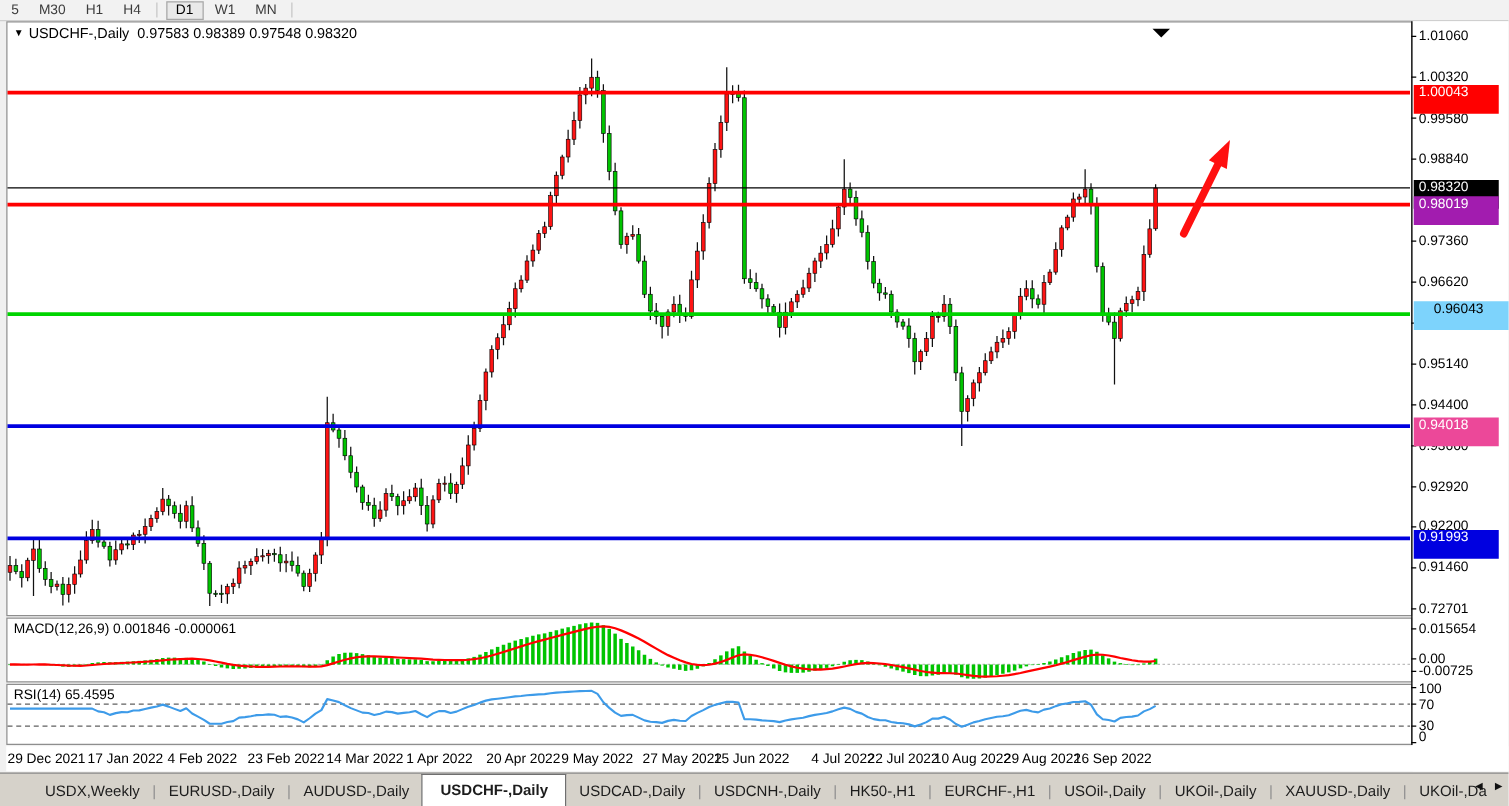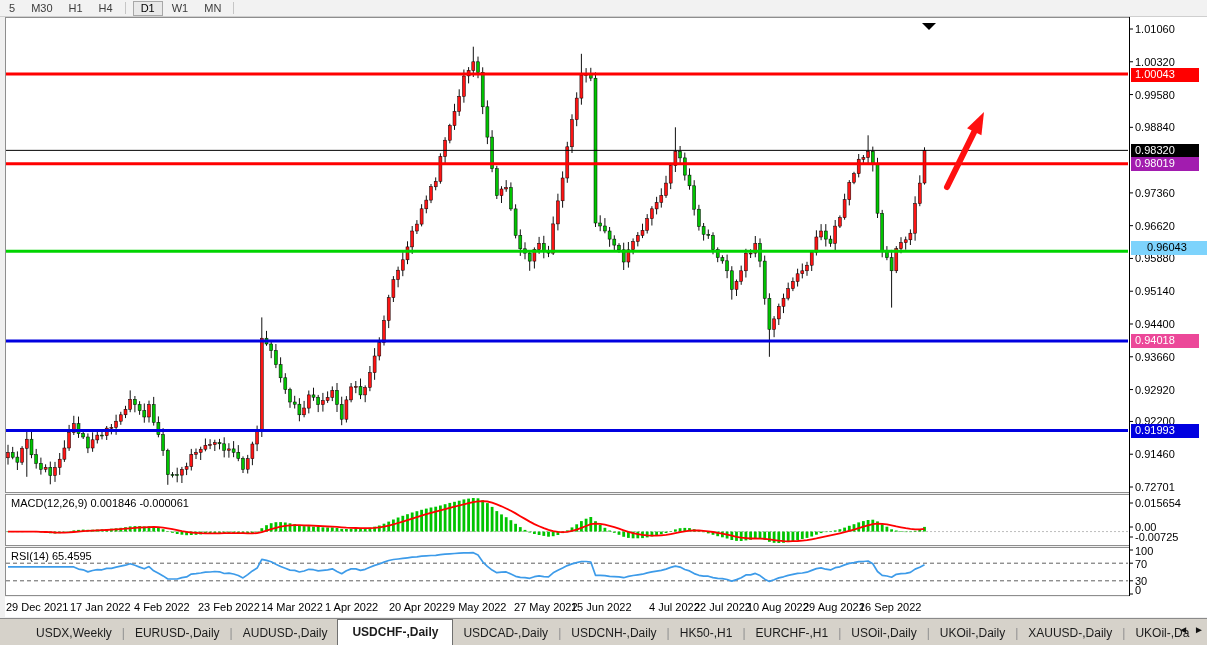--- a/index.html
+++ b/index.html
@@ -18,21 +18,21 @@
   #p-rsi {left:5px;top:547px;width:1125px;height:49px;}
   #p-axis{position:absolute;left:1130px;top:17px;width:77px;height:600px;background:#fff;}
   #axline{position:absolute;left:1129px;top:17px;width:1px;height:579px;background:#000;}
   #p-dates{position:absolute;left:5px;top:597px;width:1202px;height:20px;background:#fff;}
   #gfx{position:absolute;left:0;top:0;z-index:5;pointer-events:none;}
   .txt{position:absolute;z-index:8;white-space:nowrap;}
   #infoline{left:11px;top:21px;font-size:11.5px;color:#000;z-index:8;}
   #infoline .caret{font-size:8px;vertical-align:1px;margin-right:4px;}
   .indlabel{font-size:11px;color:#000;}
   .ticklabel{font-size:11px;color:#000;z-index:6;text-align:center;}
-  .pricetag{position:absolute;left:1131px;width:64px;height:14px;z-index:7;
+  .pricetag{position:absolute;left:1131px;width:64px;height:23px;z-index:7;
             font-size:11px;line-height:13px;padding-left:4px;}
   .datelabel{font-size:11px;color:#000;top:601px;}
   
   #tabbar{position:absolute;left:0;top:618px;width:1207px;height:27px;background:#d6d2ca;
           border-top:1px solid #8a8a8a;display:flex;align-items:flex-end;overflow:hidden;
           padding-left:26px;box-sizing:border-box;font-size:12px;color:#1c1c1c;}
   .tab{padding:4px 10px 5px 10px;cursor:default;white-space:nowrap;}
   .tab.active{background:#fff;border:1px solid #6f6f6f;border-bottom:none;font-weight:bold;
               padding:5px 14px 6px 14px;}
   .tabsep{color:#8f8f8f;padding-bottom:5px;}
@@ -494,20 +494,24 @@
       <polyline fill="none" stroke="#3d9be9" stroke-width="1.7" stroke-linejoin="round" points="8.0,566.9 12.7,566.9 17.4,566.9 22.1,566.9 26.8,566.9 31.5,566.9 36.2,566.9 40.9,566.9 45.6,566.9 50.3,566.9 55.0,566.9 59.7,566.9 64.4,566.9 69.1,566.9 73.8,566.9 78.5,569.1 83.2,569.8 87.9,571.9 92.6,570.5 97.3,569.7 102.0,569.8 106.7,568.4 111.4,568.3 116.1,567.2 120.8,566.1 125.5,565.2 130.2,563.7 134.9,565.3 139.6,567.1 144.3,568.8 149.0,566.6 153.7,570.8 158.4,573.3 163.1,575.9 167.8,579.0 172.5,579.0 177.2,579.0 181.9,577.6 186.6,576.9 191.3,574.1 196.0,573.7 200.7,573.0 205.4,572.1 210.1,572.0 214.8,571.5 219.5,571.8 224.2,573.5 228.9,573.1 233.6,574.0 238.3,575.5 243.0,577.9 247.7,574.6 252.4,570.9 257.1,568.1 261.8,559.3 266.5,560.4 271.2,561.7 275.9,564.2 280.6,566.5 285.3,568.3 290.0,570.1 294.7,570.4 299.4,572.0 304.1,571.0 308.8,569.3 313.5,569.7 318.2,570.9 322.9,570.3 327.6,569.8 332.3,568.8 337.0,571.4 341.7,573.7 346.4,570.7 351.1,568.9 355.8,568.9 360.5,570.4 365.2,569.3 369.9,567.3 374.6,565.4 379.3,564.0 384.0,562.1 388.7,560.5 393.4,559.5 398.1,559.0 402.8,558.4 407.5,557.8 412.2,557.1 416.9,556.8 421.6,556.2 426.3,555.9 431.0,555.5 435.7,555.3 440.4,554.6 445.1,554.1 449.8,553.8 454.5,553.5 459.2,553.2 463.9,552.9 468.6,552.8 473.3,552.7 478.0,555.1 482.7,561.8 487.4,566.3 492.1,570.1 496.8,572.7 501.5,572.1 506.2,571.9 510.9,574.1 515.6,576.3 520.3,577.4 525.0,577.7 529.7,578.3 534.4,576.7 539.1,575.9 543.8,576.6 548.5,576.8 553.2,572.8 557.9,570.3 562.6,568.1 567.3,565.6 572.0,563.9 576.7,562.6 581.4,561.5 586.1,561.5 590.8,562.0 595.5,575.3 600.2,575.4 604.9,575.7 609.6,576.3 614.3,576.6 619.0,576.9 623.7,577.7 628.4,576.4 633.1,575.5 637.8,574.8 642.5,574.2 647.2,572.9 651.9,571.9 656.6,571.2 661.3,570.4 666.0,569.1 670.7,567.4 675.4,566.1 680.1,567.1 684.8,569.5 689.5,570.9 694.2,573.6 698.9,575.3 703.6,576.1 708.3,576.2 713.0,577.6 717.7,578.3 722.4,578.6 727.1,579.5 731.8,581.1 736.5,579.6 741.2,577.7 745.9,574.9 750.6,574.9 755.3,573.4 760.0,575.6 764.7,579.2 769.4,581.4 774.1,579.8 778.8,577.9 783.5,576.8 788.2,575.4 792.9,574.4 797.6,573.4 802.3,573.0 807.0,572.2 811.7,570.4 816.4,568.6 821.1,567.9 825.8,569.2 830.5,569.9 835.2,567.7 839.9,566.8 844.6,564.9 849.3,563.4 854.0,562.7 858.7,561.6 863.4,561.5 868.1,561.0 872.8,563.8 877.5,571.5 882.2,575.4 886.9,576.0 891.6,577.2 896.3,574.3 901.0,573.6 905.7,573.3 910.4,572.4 915.1,569.1 919.8,567.3 924.5,564.7"></polyline>
       <line x1="1129" y1="550" x2="1133" y2="550" stroke="#000"></line>
       <line x1="1129" y1="563.2" x2="1133" y2="563.2" stroke="#000"></line>
       <line x1="1129" y1="580.8" x2="1133" y2="580.8" stroke="#000"></line>
       <line x1="1129" y1="594" x2="1133" y2="594" stroke="#000"></line>
       <line x1="947" y1="187" x2="976.9212122161758" y2="126.34889415640039" stroke="#ff1010" stroke-width="6" stroke-linecap="round"></line>
       <polygon points="984,112 981.4411138754419,135.2691233569626 967.0922197190416,128.19033557313844" fill="#ff1010"></polygon>
       <polygon points="922,23 936,23 929,30" fill="#000"></polygon>
     </svg>
 
+  <div id="infoline" class="txt">
+    <span class="caret">▼</span><span>USDCHF-,Daily</span>&nbsp;
+    <span>0.97583 0.98389 0.97548 0.98320</span>
+  </div>
 
   <div class="txt indlabel" style="left:11px;top:497px;">
     <span>MACD(12,26,9)</span>
     <span>0.001846 -0.000061</span>
   </div>
   <div class="txt indlabel" style="left:11px;top:550px;">
     <span>RSI(14)</span>
     <span>65.4595</span>
   </div>
 

